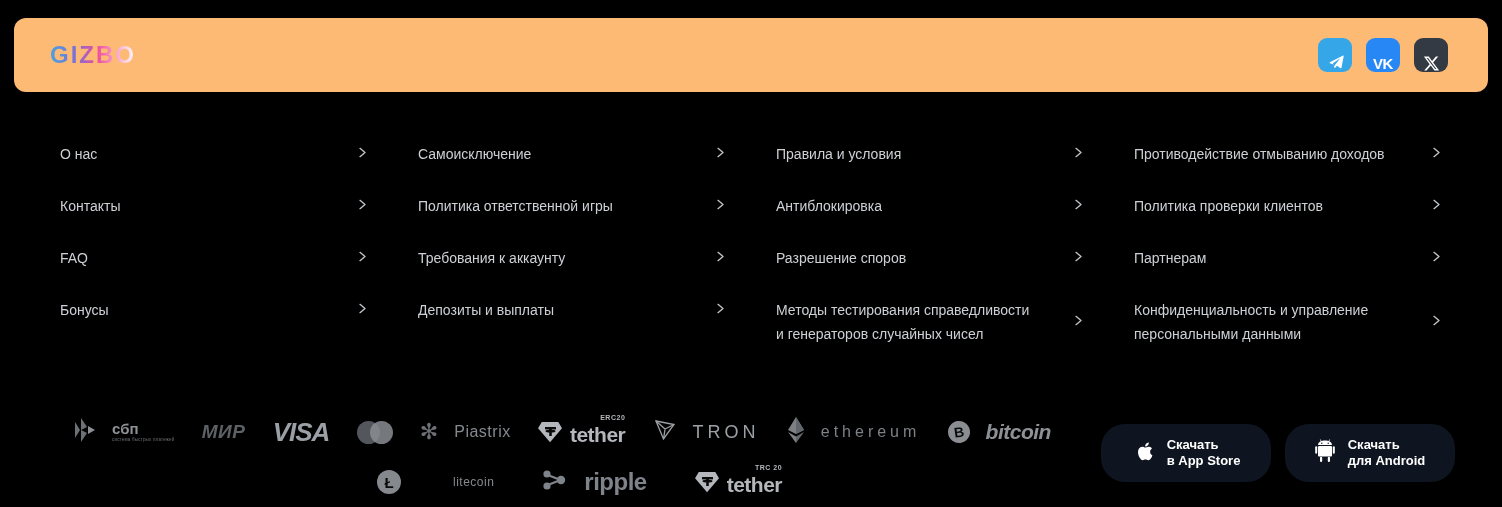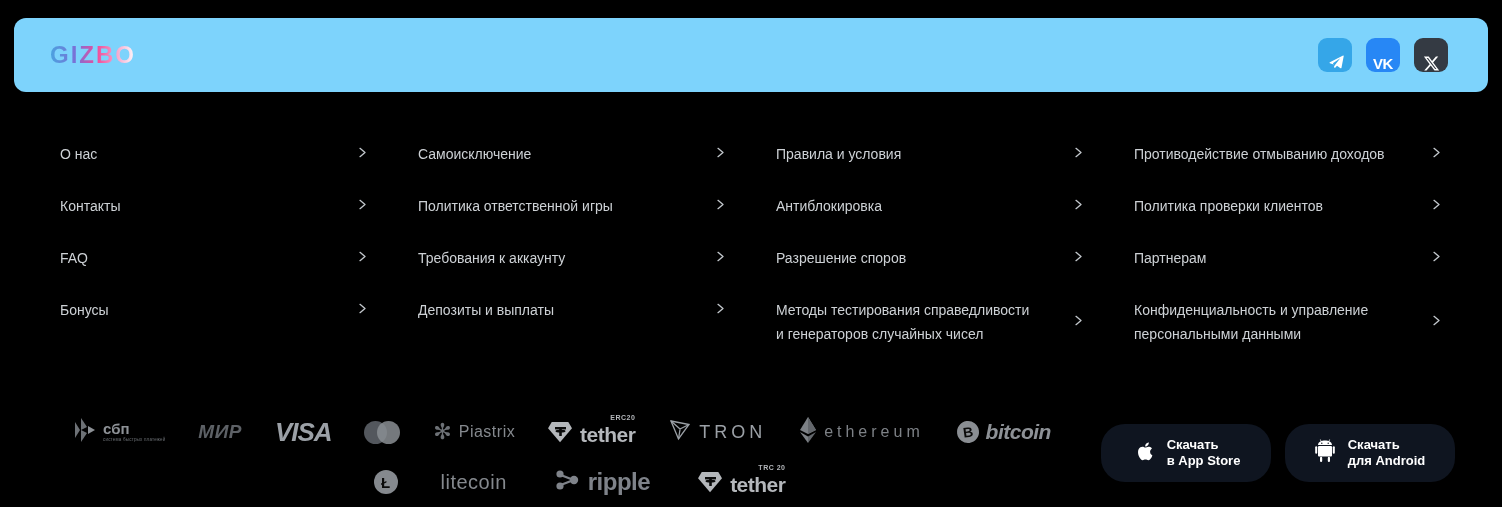--- a/index.html
+++ b/index.html
@@ -8,21 +8,21 @@
     background:#000;
     font-family:"Liberation Sans", sans-serif;
     position:relative;
     overflow:hidden;
     color:#cdd1d5;
   }
 
   
   .header-bar {
     position:absolute; left:14px; right:14px; top:18px; height:74px;
-    background:#7dd3fc; border-radius:12px;
+    background:#fdba74; border-radius:12px;
     display:flex; align-items:center; justify-content:space-between;
     padding:0 40px 0 36px;
   }
   .logo {
     font-size:24px; font-weight:700; letter-spacing:2px;
     background:linear-gradient(90deg,#4aa3e0 0%,#7b6fd6 30%,#ee4d9b 55%,#f7a8cd 78%,#ffffff 100%);
     -webkit-background-clip:text; background-clip:text;
     -webkit-text-fill-color:transparent; color:transparent;
     cursor:pointer;
   }
@@ -59,21 +59,21 @@
   }
   .pay-left { flex:1; display:flex; flex-direction:column; min-width:0; }
   .pay-row1 {
     display:flex; align-items:center; justify-content:space-between;
     height:56px; padding:0 50px 0 16px;
   }
   .pay-row2 {
     display:flex; align-items:center; justify-content:center;
     gap:48px; height:44px;
   }
-  .pay { display:flex; align-items:center; gap:7px; white-space:nowrap; }
+  .pay { display:flex; align-items:center; gap:16px; white-space:nowrap; }
 
   .sbp-mark { display:block; }
   .sbp-text { display:flex; flex-direction:column; line-height:1; }
   .sbp-label { font-size:15px; font-weight:700; color:#8d9196; }
   .sbp-sub { font-size:4.5px; color:#6a6e73; margin-top:2px; letter-spacing:0.2px; }
 
   .mir-label { font-size:19px; font-weight:800; font-style:italic; color:#5d6166; letter-spacing:0.5px; }
   .visa-label { font-size:26px; font-weight:800; font-style:italic; color:#9ba0a6; letter-spacing:-1px; }
 
   .mc { position:relative; width:36px; height:23px; }
@@ -97,21 +97,21 @@
     display:flex; align-items:center; justify-content:center;
     color:#0a0a0a; font-weight:800; font-size:14px; transform:rotate(-8deg);
   }
   .btc-label { font-size:21px; font-weight:800; font-style:italic; color:#8d9196; letter-spacing:-0.5px; }
 
   .ltc-coin {
     width:24px; height:24px; border-radius:50%; background:#85898e;
     display:flex; align-items:center; justify-content:center;
     color:#0a0a0a; font-weight:700; font-size:15px;
   }
-  .ltc-label { font-size:20px; color:#85898e; letter-spacing:0.5px;margin-left:36px; }
+  .ltc-label { font-size:12px; color:#85898e; letter-spacing:0.5px;margin-left:36px; }
   .ripple-label { font-size:24px; font-weight:800; color:#7f838a; letter-spacing:-0.5px; }
 
   
   .pay-right { display:flex; gap:14px; align-items:flex-start; padding-top:20px; }
   .dl-btn {
     width:170px; height:58px; border-radius:24px; background:#0f1520;
     display:flex; align-items:center; justify-content:center; gap:13px;
     cursor:pointer;
   }
   .dl-text { display:flex; flex-direction:column; }

